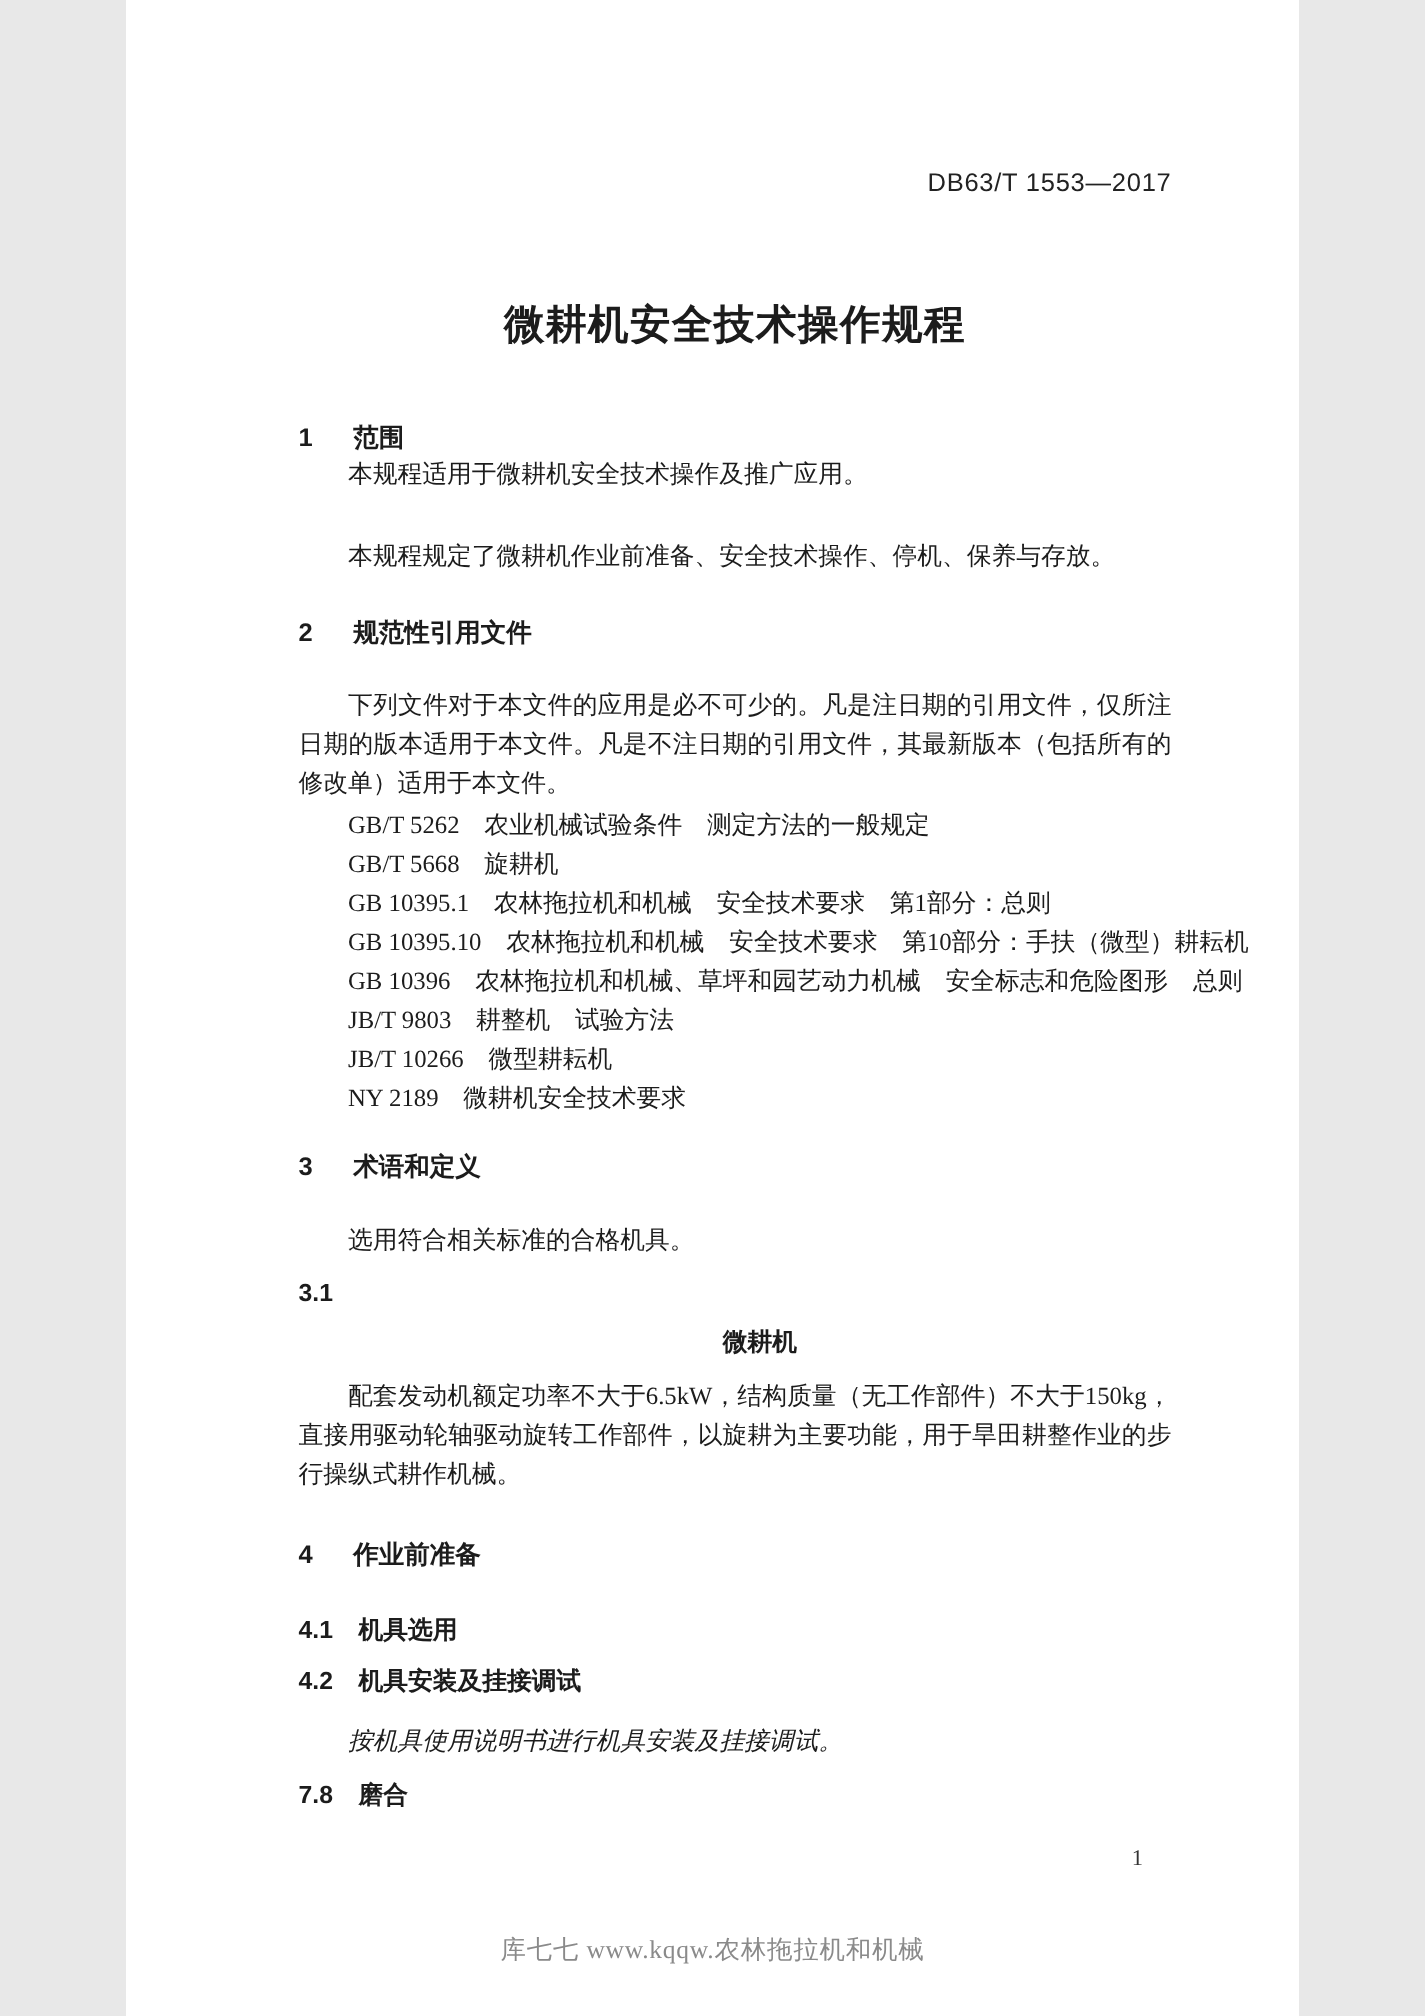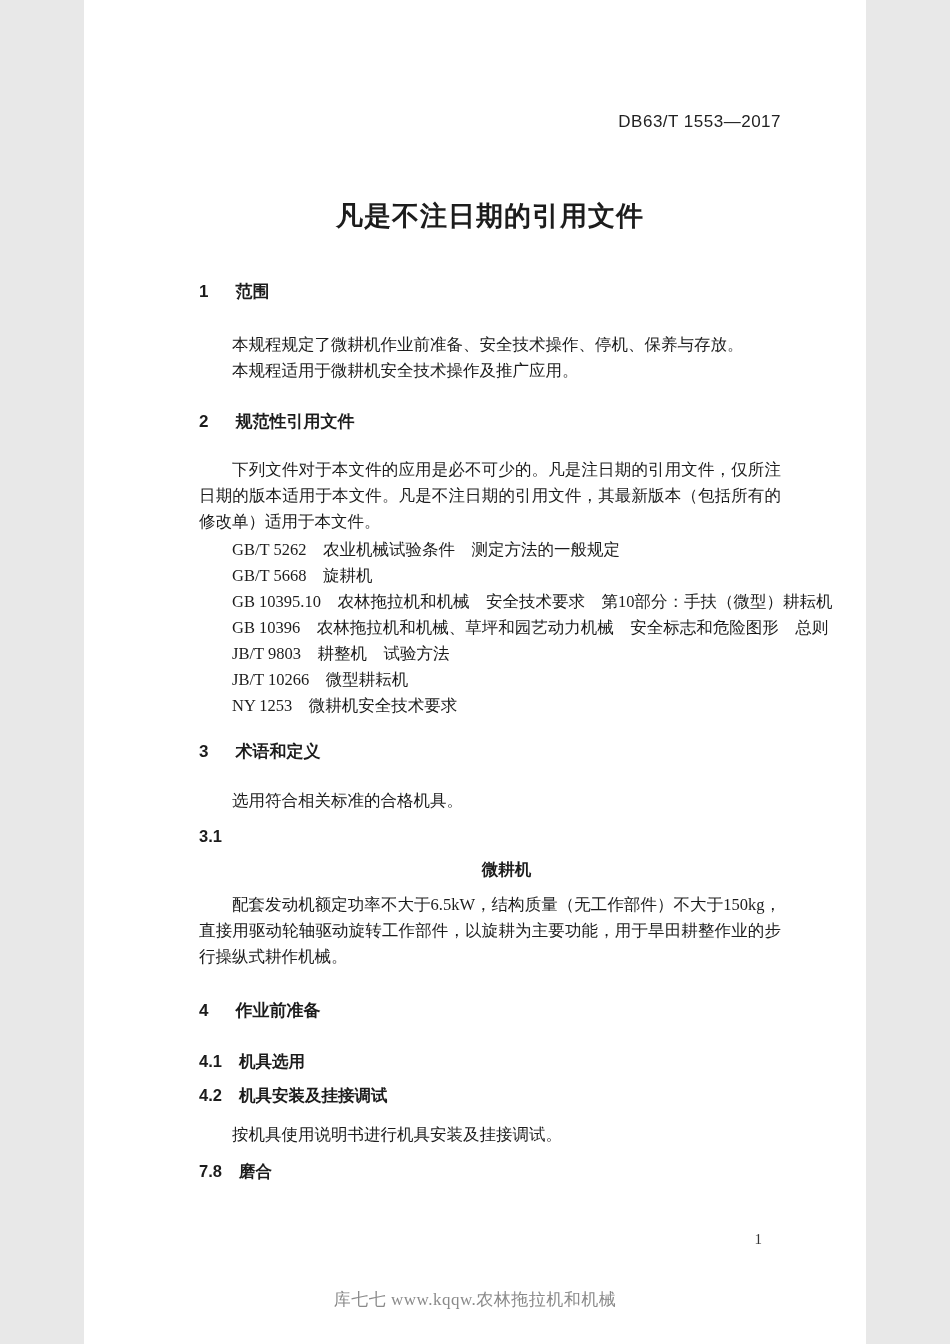--- a/index.html
+++ b/index.html
@@ -86,21 +86,21 @@
   .mt-refs  { margin-top: 2px; }
   .mt-s3h   { margin-top: 22px; }
   .mt-s3in  { margin-top: 25px; }
   .mt-c31   { margin-top: 11px; }
   .mt-term  { margin-top: 11px; text-align: center; }
   .mt-def   { margin-top: 12px; }
   .mt-s4h   { margin-top: 30px; }
   .mt-41h   { margin-top: 28px; }
   .mt-41p   { margin-top: 12px; }
   .mt-42h   { margin-top: 12px; }
-  .mt-42p   { margin-top: 16px; }
+  .mt-42p   { margin-top: 16px; font-style: italic; }
   .mt-43h   { margin-top: 12px; }
   .page-number {
     position: absolute;
     top: 1231px;
     right: 104px;
     font-family: "Liberation Serif", serif;
     font-size: 15px;
     color: #333;
   }
   .watermark {
@@ -116,40 +116,41 @@
   }
 </style>
 </head>
 <body>
 
 <div class="page">
   <div class="content">
 
     <div class="doc-number">DB63/T 1553—2017</div>
 
-    <div class="doc-title">凡是不注日期的引用文件</div>
+    <div class="doc-title">微耕机安全技术操作规程</div>
 
     <div class="h1 mt-s1h">
       <span class="num">1</span><span>范围</span>
     </div>
+    <div class="body-text indent">本规程适用于微耕机安全技术操作及推广应用。</div>
     <div class="body-text indent mt-s1p1">本规程规定了微耕机作业前准备、安全技术操作、停机、保养与存放。</div>
-    <div class="body-text indent">本规程适用于微耕机安全技术操作及推广应用。</div>
 
     <div class="h1 mt-s2h">
       <span class="num">2</span><span>规范性引用文件</span>
     </div>
     <div class="body-text indent mt-s2in">下列文件对于本文件的应用是必不可少的。凡是注日期的引用文件，仅所注日期的版本适用于本文件。凡是不注日期的引用文件，其最新版本（包括所有的修改单）适用于本文件。</div>
     <div class="mt-refs">
       <div class="ref-line">GB/T 5262　农业机械试验条件　测定方法的一般规定</div>
       <div class="ref-line">GB/T 5668　旋耕机</div>
+      <div class="ref-line">GB 10395.1　农林拖拉机和机械　安全技术要求　第1部分：总则</div>
       <div class="ref-line">GB 10395.10　农林拖拉机和机械　安全技术要求　第10部分：手扶（微型）耕耘机</div>
       <div class="ref-line">GB 10396　农林拖拉机和机械、草坪和园艺动力机械　安全标志和危险图形　总则</div>
       <div class="ref-line">JB/T 9803　耕整机　试验方法</div>
       <div class="ref-line">JB/T 10266　微型耕耘机</div>
-      <div class="ref-line">NY 1253　微耕机安全技术要求</div>
+      <div class="ref-line">NY 2189　微耕机安全技术要求</div>
     </div>
 
     <div class="h1 mt-s3h">
       <span class="num">3</span><span>术语和定义</span>
     </div>
     <div class="body-text indent mt-s3in">选用符合相关标准的合格机具。</div>
     <div class="clause-num mt-c31">3.1</div>
     <div class="term mt-term">微耕机</div>
     <div class="body-text indent mt-def">配套发动机额定功率不大于6.5kW，结构质量（无工作部件）不大于150kg，直接用驱动轮轴驱动旋转工作部件，以旋耕为主要功能，用于旱田耕整作业的步行操纵式耕作机械。</div>
 

